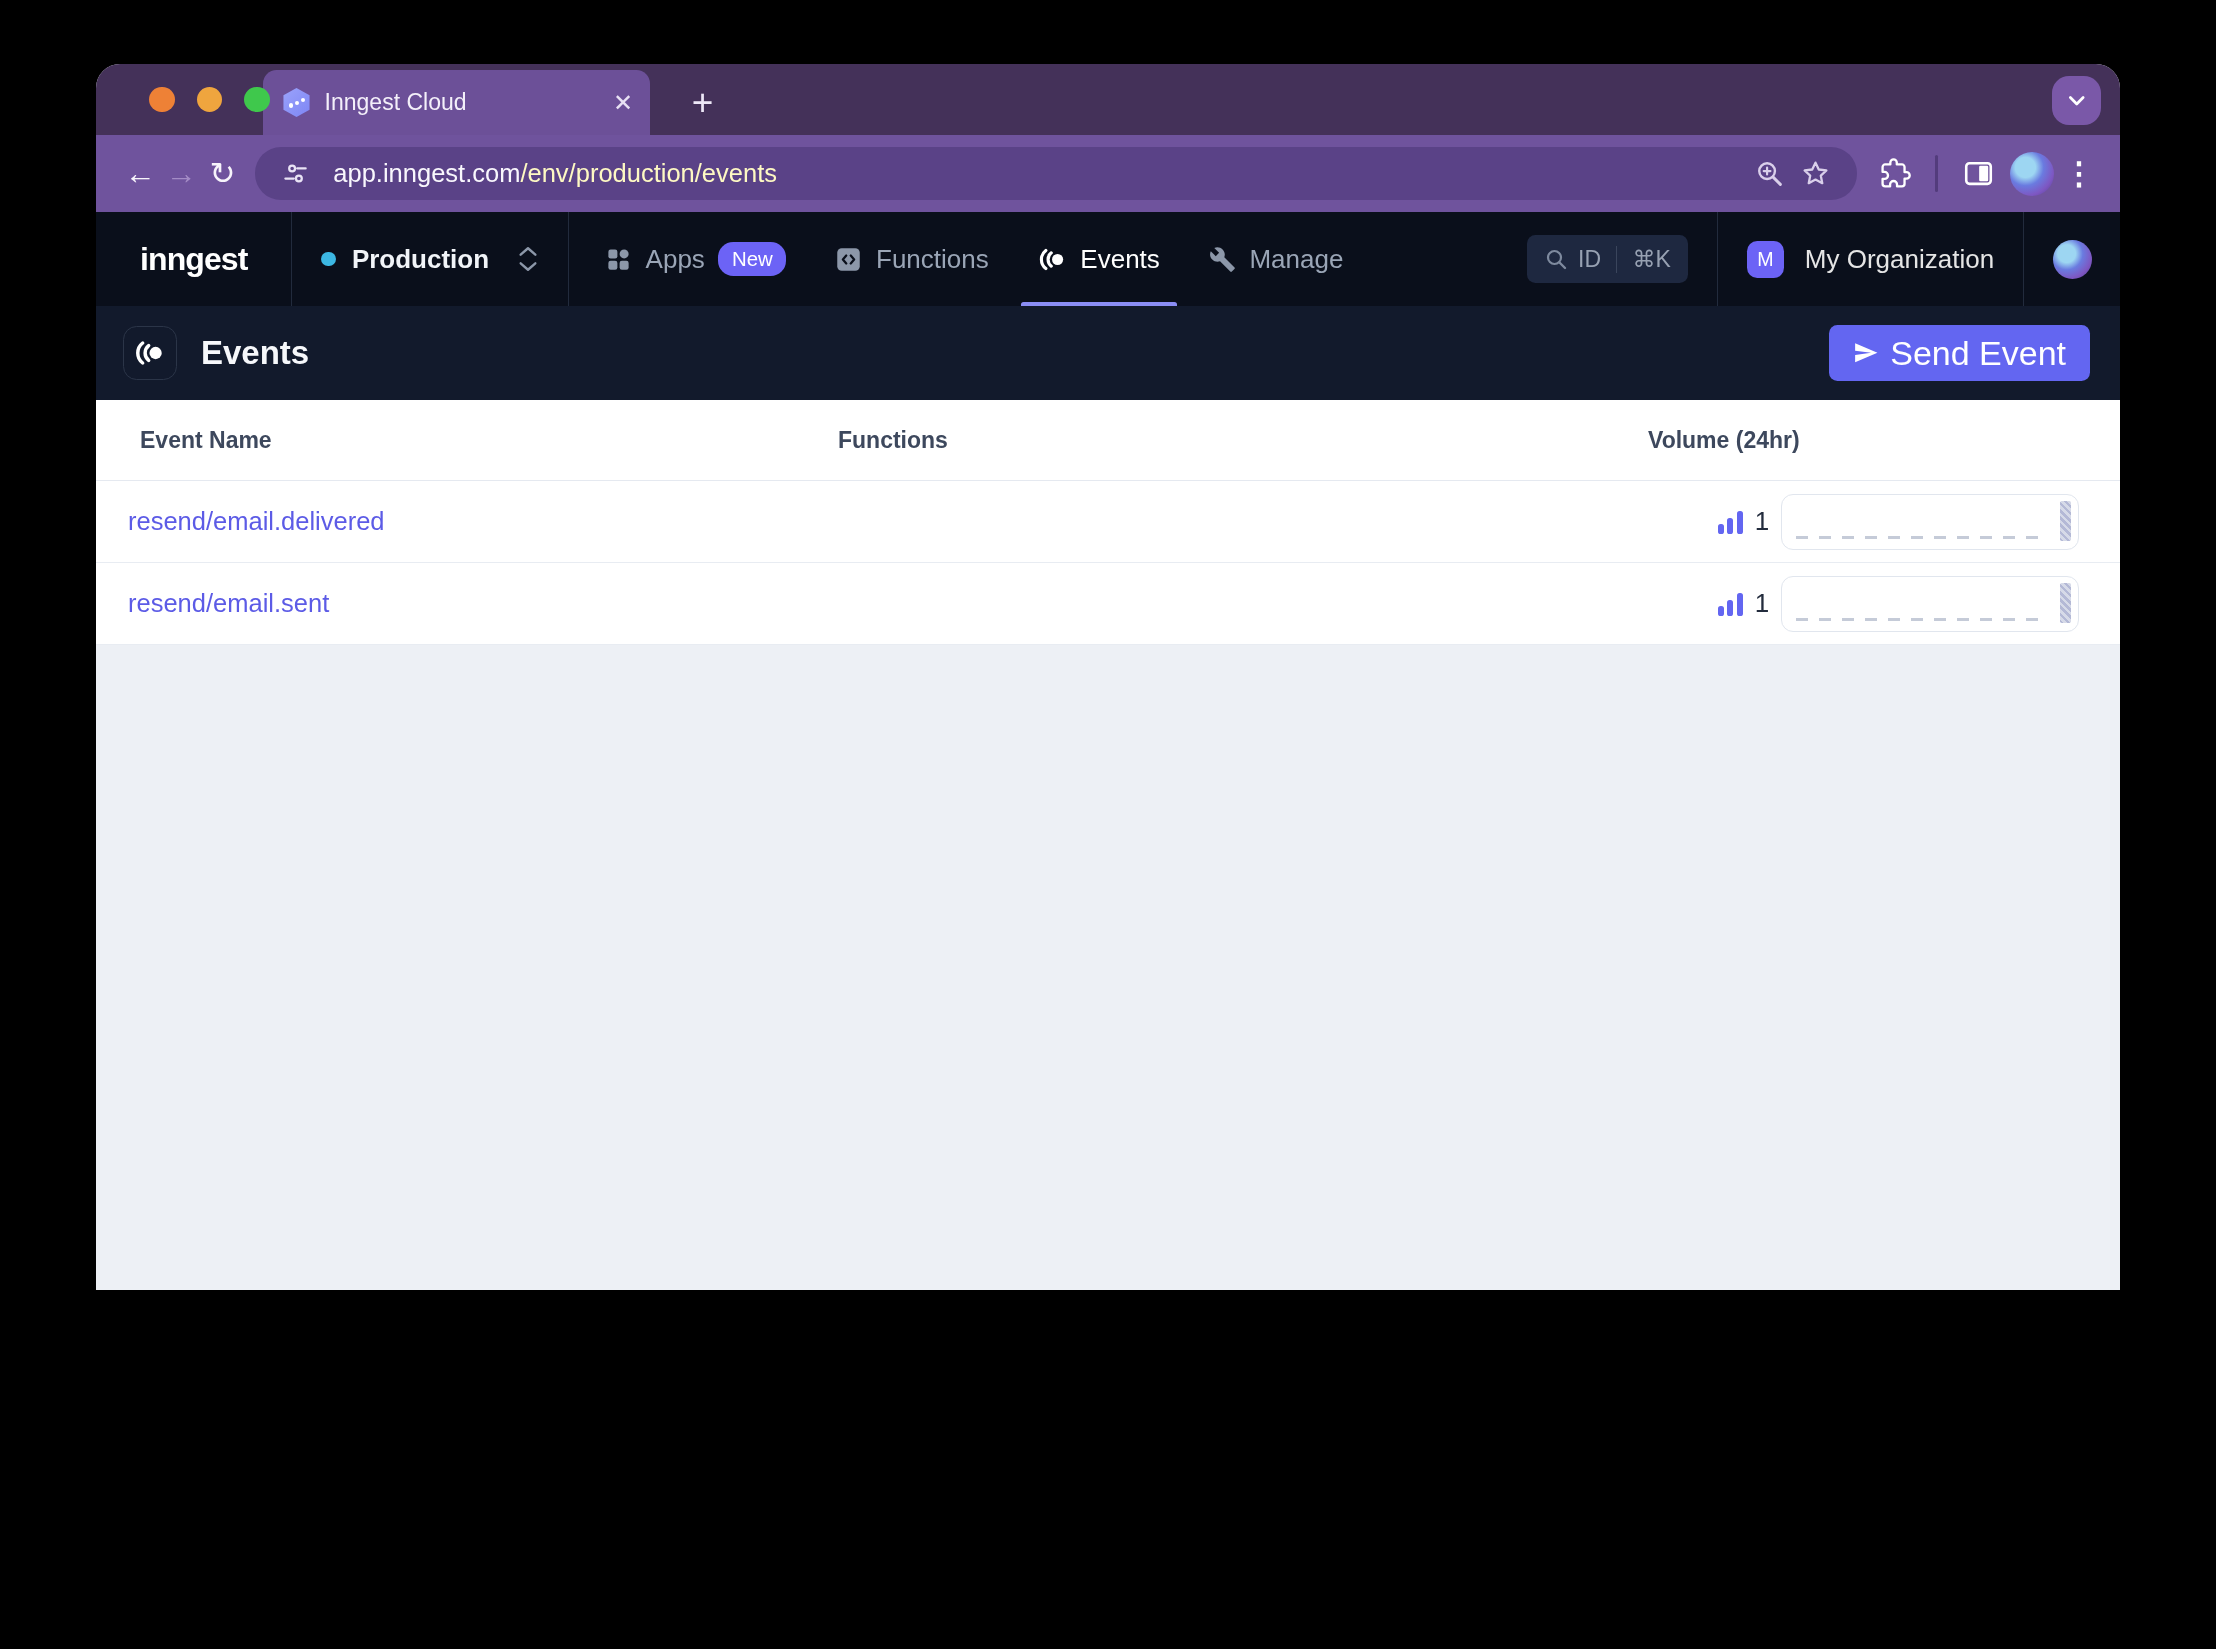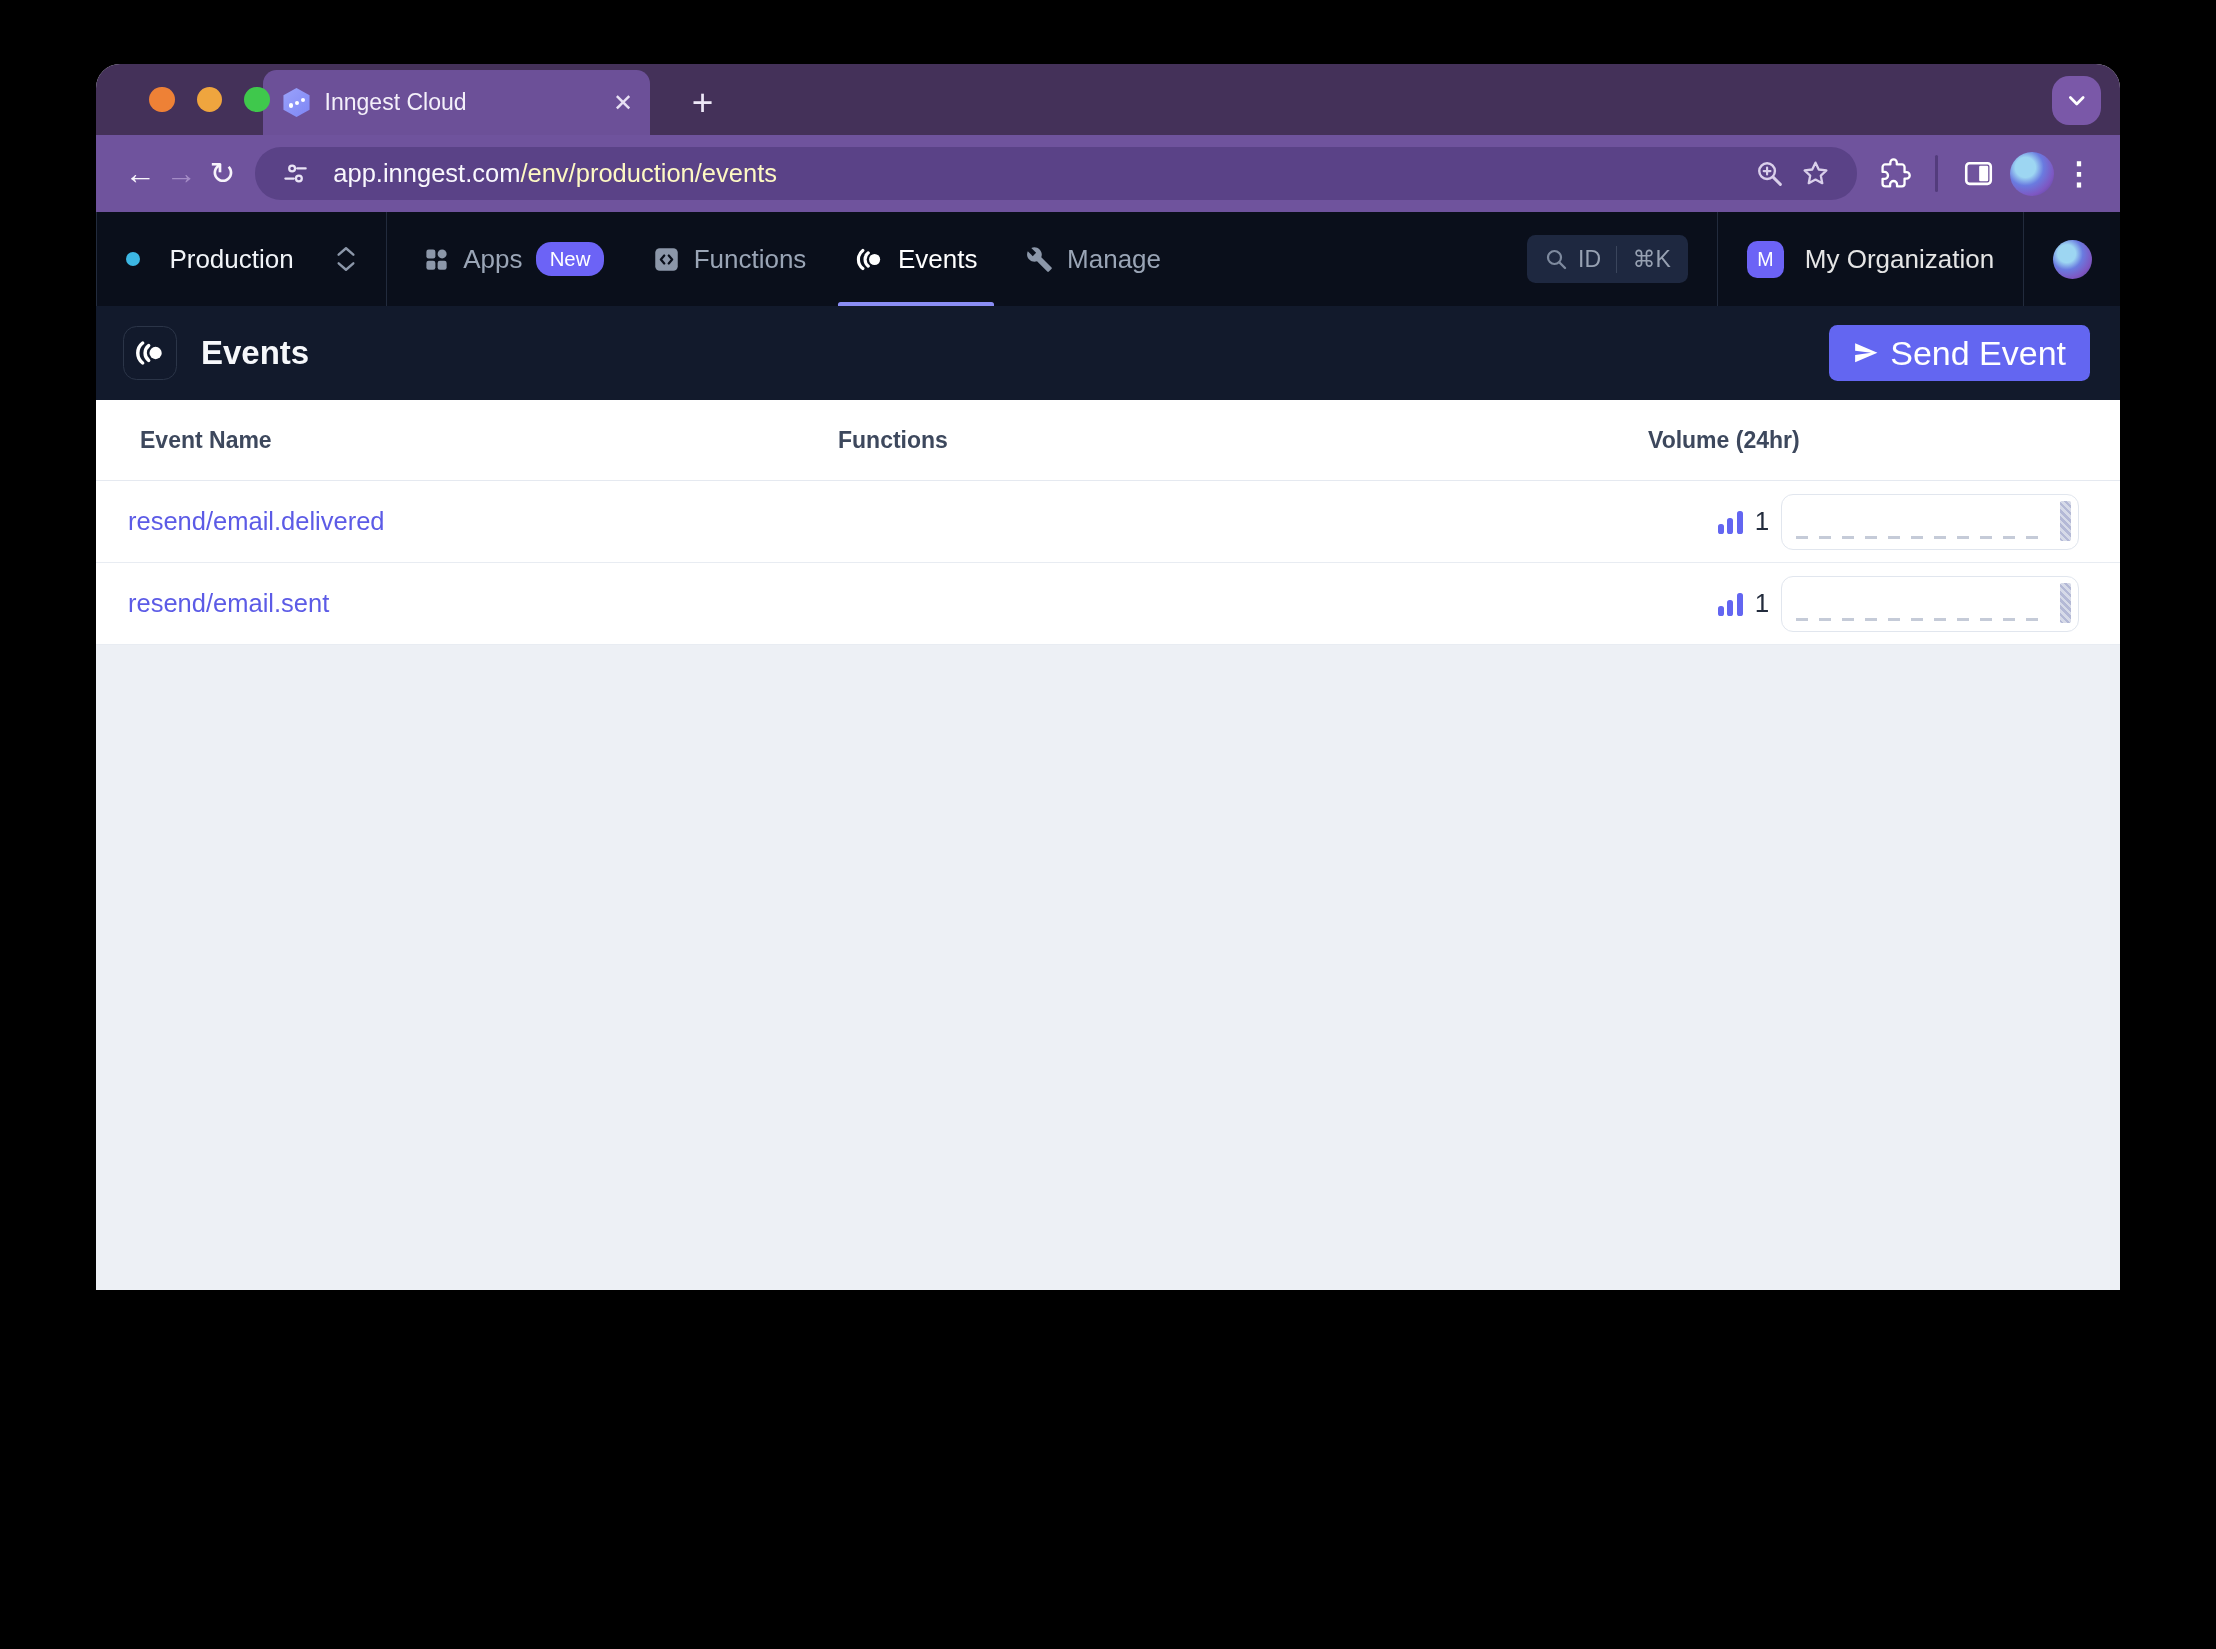--- a/index.html
+++ b/index.html
@@ -47,21 +47,21 @@
   .vdivider-t { width:2.6px; height:37px; background:#533C7C; border-radius:1.7px; margin:0 8.5px; }
   .avatar { width:44px; height:44px; border-radius:50%;
             background:radial-gradient(circle at 35% 35%, #9DD6F2 0 25%, #6A7BE0 45%, #7E57C2 70%, #4A3B8C 100%); }
   .menu-dots { color:#FFFFFF; font-size:31px; font-weight:700; width:34px; text-align:center; letter-spacing:0; }
 
   
   .appnav { height:94px; background:#0A0F1B; display:flex; align-items:stretch; flex:0 0 auto; }
   .appnav .cell { display:flex; align-items:center; }
   .logo { padding:0 44px; color:#FFFFFF; font-size:32px; font-weight:700; letter-spacing:-0.9px; }
   .vdiv { width:0.9px; background:#222B3D; }
-  .env { padding:0 29px; gap:29px; }
+  .env { padding:0 29px; gap:16px;font-weight:bold; }
   .env-dot { width:14.5px; height:14.5px; border-radius:50%; background:#3CB7E3; }
   .env-label { color:#F1F4F8; font-size:26px; }
   .env-chevrons { margin-left:12px; display:flex; flex-direction:column; gap:3.4px; }
   .navitems { display:flex; align-items:stretch; margin-left:36px; gap:49px; }
   .navitem { display:flex; align-items:center; gap:13.6px; color:#9AA5B6; font-size:26px; position:relative; }
   .navitem.active { color:#FFFFFF; }
   .navitem.active::after { content:""; position:absolute; left:-17px; right:-17px; bottom:0; height:4.3px;
                            background:#8A8DF4; border-radius:2.6px 2.6px 0 0; }
   .badge { background:#6C63F6; color:#FFFFFF; font-size:20.4px; padding:5.1px 13.6px; border-radius:15.3px; }
   .spacer { flex:1; }
@@ -176,20 +176,21 @@
             <rect x="2.5" y="4" width="19" height="16" rx="2.5" fill="none" stroke="#FFFFFF" stroke-width="2"></rect>
             <rect x="12.5" y="6" width="7" height="12" rx="1" fill="#FFFFFF"></rect>
           </svg>
         </span>
         <span class="avatar"></span>
         <span class="menu-dots">⋮</span>
       </div>
     </div>
 
     <div class="appnav">
+      <div class="cell logo">inngest</div>
       <div class="vdiv"></div>
       <div class="cell env">
         <span class="env-dot"></span>
         <span class="env-label">Production</span>
         <span class="env-chevrons">
           <svg width="22" height="12" viewBox="0 0 24 12">
               <path d="M4 10l8-7 8 7" fill="none" stroke="#8C97A9" stroke-width="2.6" stroke-linecap="round" stroke-linejoin="round"></path>
             </svg>
           <svg width="22" height="12" viewBox="0 0 24 12">
               <path d="M4 2l8 7 8-7" fill="none" stroke="#8C97A9" stroke-width="2.6" stroke-linecap="round" stroke-linejoin="round"></path>

